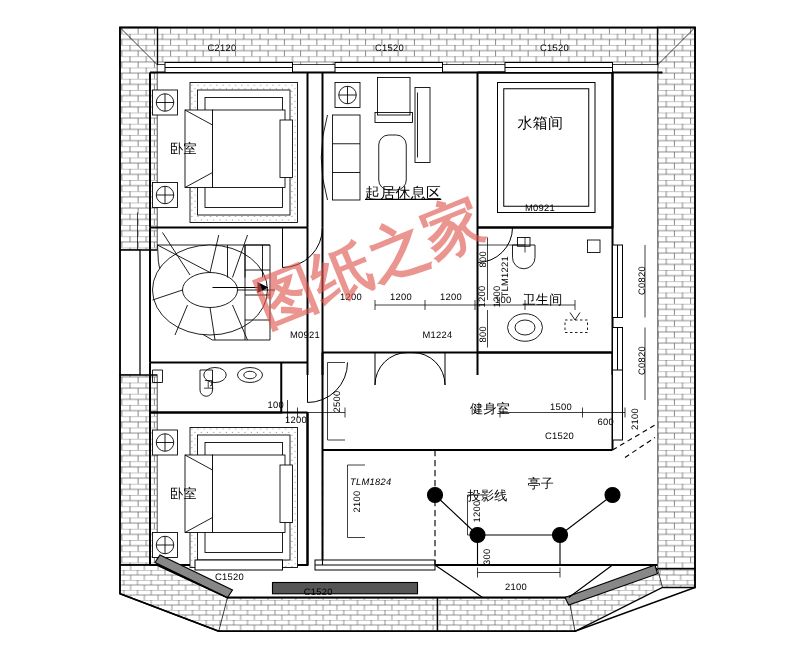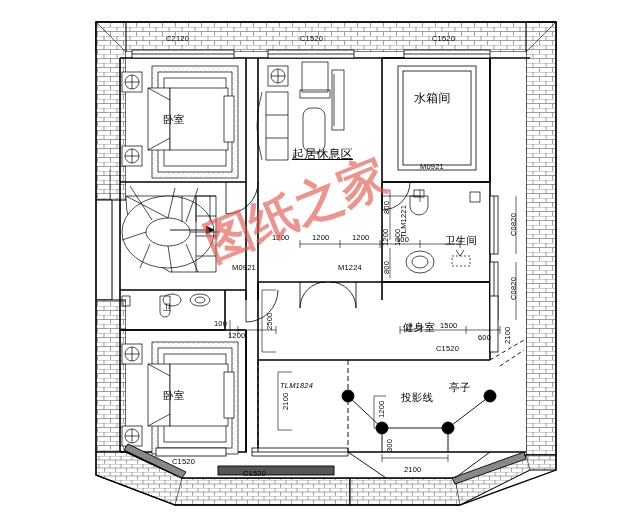--- a/index.html
+++ b/index.html
@@ -2,21 +2,21 @@
 <html><head>
 <meta charset="utf-8">
 <style>
   html,body{margin:0;padding:0;background:#ffffff;}
   body{width:640px;height:524px;overflow:hidden;
        font-family:"Liberation Sans","DejaVu Sans",sans-serif;}
   #plan{position:relative;width:640px;height:524px;background:#fff;}
   svg{position:absolute;left:0;top:0;}
   .lbl{position:absolute;font-size:9px;color:#000;white-space:nowrap;
        letter-spacing:.2px;line-height:1;}
-  .room{font-size:10.5px;margin-left:27px;}
+  .room{font-size:10.5px;}
   .room-lg{font-size:12px;}
   .vert-r{transform:rotate(-90deg);transform-origin:left top;}
   .dim{font-size:7.5px;}
   .code{font-size:7.5px;}
   .wm{position:absolute;color:#e0554d;opacity:.62;font-weight:700;
       font-family:"DejaVu Sans",sans-serif;pointer-events:none;}
 </style>
 </head>
 <body>
 

